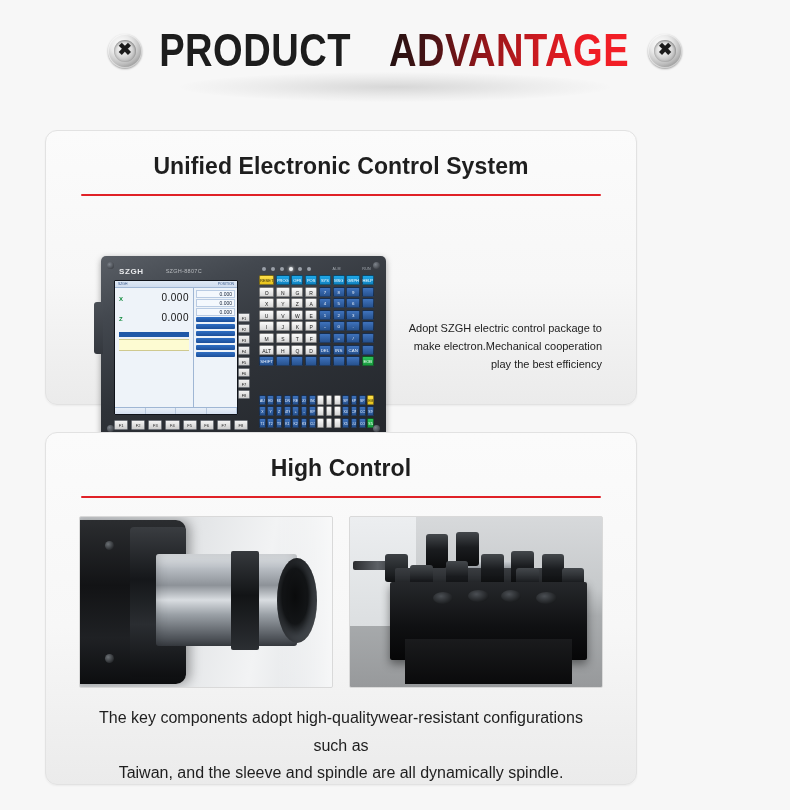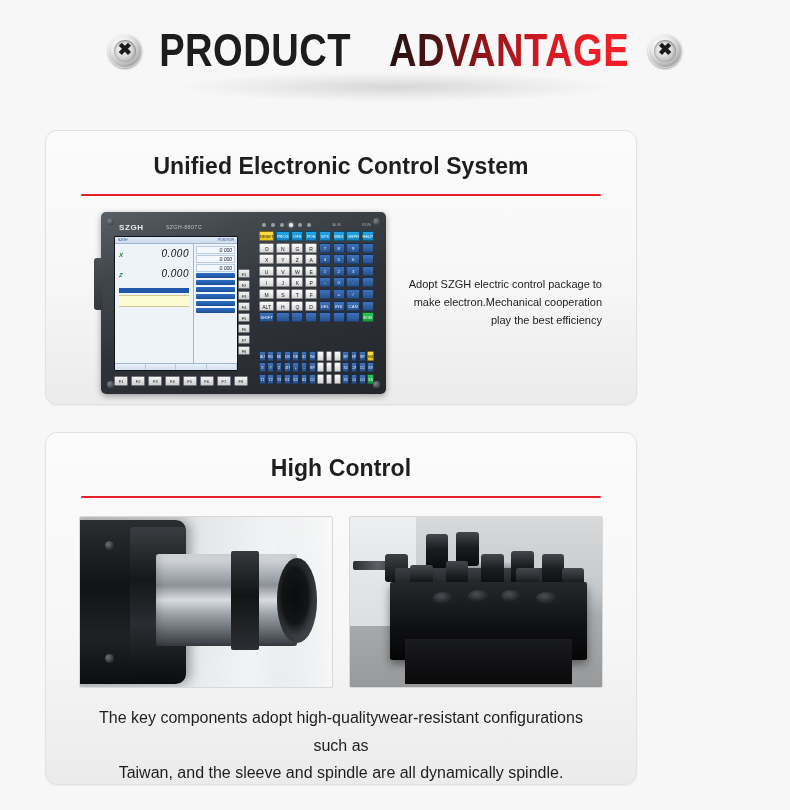--- a/index.html
+++ b/index.html
@@ -73,21 +73,21 @@
 
   .card-title{
     text-align:center; font-size:23px; font-weight:bold; color:#1e1e1e;
     padding-top:22px; letter-spacing:.1px;
   }
   .divider{
     height:2px; background:#e02127; margin:14px 35px 0 35px; border-radius:1px;
   }
 
   
-  .c1-body{ display:flex; align-items:center; padding:16px 22px 0 55px; }
+  .c1-body{ display:flex; align-items:center; padding:16px 22px 0 55px;margin-top:44px; }
   .c1-text{
     flex:1; text-align:right; font-size:11px; color:#222;
     line-height:1.62; padding-left:18px; padding-right:12px;
   }
 
   
   .cnc{
     width:285px; height:182px; flex:none; position:relative;
     background:linear-gradient(160deg,#5a5f66 0%,#43484f 22%,#2e3238 55%,#23262b 100%);
     border-radius:5px; box-shadow:0 2px 6px rgba(0,0,0,.35);
@@ -101,21 +101,21 @@
     background:radial-gradient(circle at 35% 35%,#7e848c,#2b2e33); }
   .s-tl{ left:6px; top:6px; } .s-tr{ right:6px; top:6px; }
   .s-bl{ left:6px; bottom:6px; } .s-br{ right:6px; bottom:6px; }
 
   .cnc-left{ width:140px; display:flex; flex-direction:column; }
   .cnc-brand{ height:14px; display:flex; align-items:center; gap:22px; padding-left:9px; }
   .brand-a{ color:#e8eaec; font-size:8px; font-weight:bold; letter-spacing:.6px; }
   .brand-b{ color:#b9bcc0; font-size:5.5px; letter-spacing:.3px; }
   .lcd{
     flex:1; margin:2px 0 3px 4px; background:#eef3f9; border:1px solid #10131a;
-    border-radius:1px; position:relative; overflow:hidden; font-size:3.4px; color:#1b3f7a;font-style:italic;
+    border-radius:1px; position:relative; overflow:hidden; font-size:3.4px; color:#1b3f7a;
   }
   .lcd-top{ height:7px; background:linear-gradient(180deg,#dfe9f5,#cfdcee); border-bottom:1px solid #9fb6d4;
     display:flex; justify-content:space-between; padding:0 3px; align-items:center; color:#2d4f86; }
   .lcd-main{ display:flex; height:calc(100% - 14px); }
   .lcd-axes{ flex:1; padding:4px 4px 0 4px; }
   .axis-row{ display:flex; align-items:baseline; justify-content:space-between; margin-bottom:9px; }
   .axis-name{ font-size:6px; color:#0f8a3c; font-weight:bold; }
   .axis-val{ font-size:10px; color:#111; letter-spacing:.5px; }
   .lcd-side{ width:44px; border-left:1px solid #9fb6d4; padding:2px; }
   .lcd-reg{ background:#f4f8fd; border:1px solid #b9cbe3; margin-bottom:1px; text-align:right;

